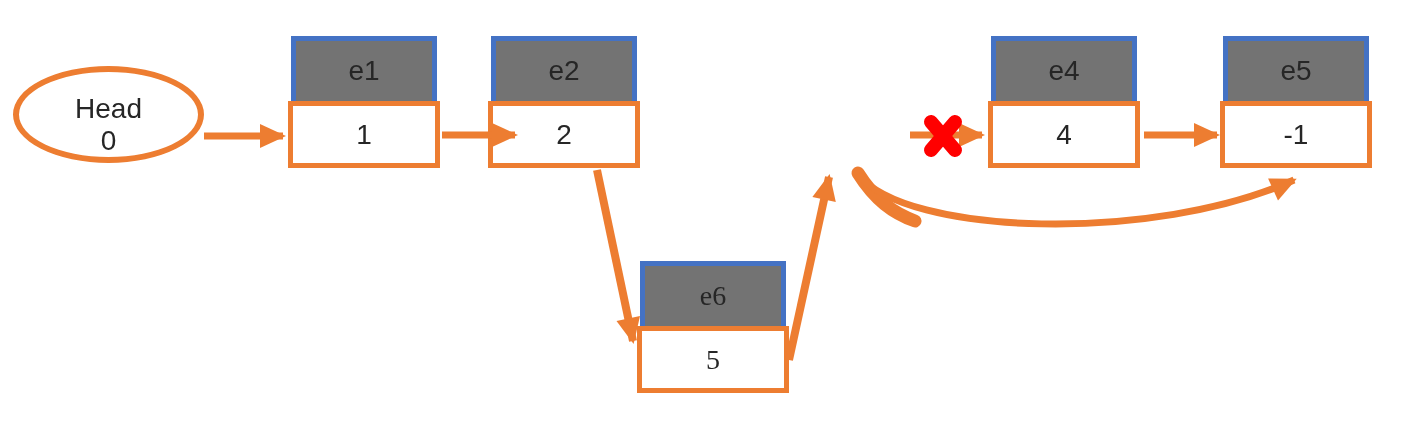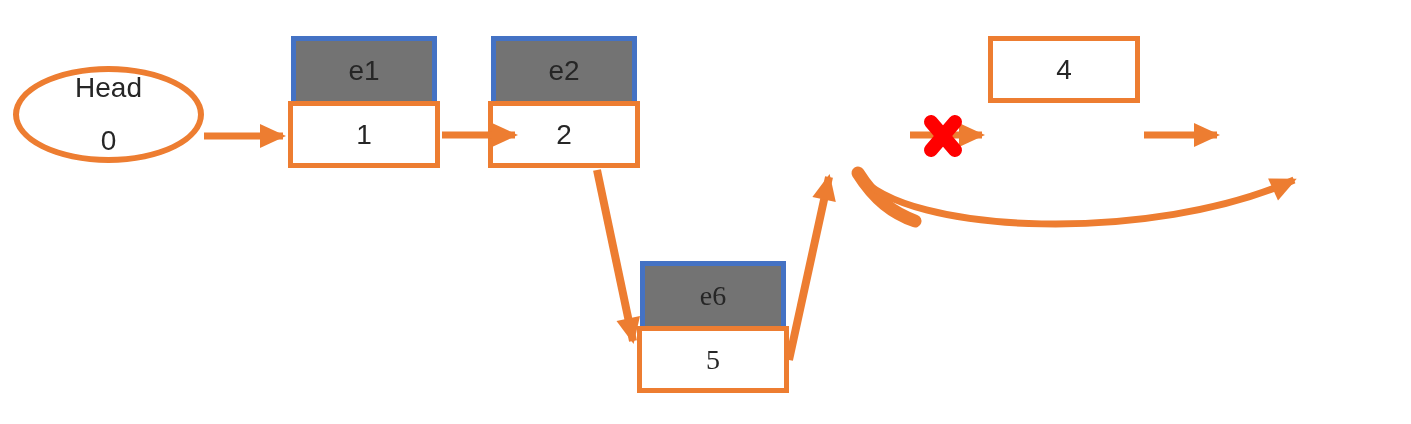--- a/index.html
+++ b/index.html
@@ -15,21 +15,21 @@
   
   .head-ellipse {
     position: absolute;
     left: 13px; top: 66px;
     width: 191px; height: 97px;
     box-sizing: border-box;
     border: 6px solid #ED7D31;
     border-radius: 50%;
     background: #ffffff;
     display: flex; flex-direction: column;
-    align-items: center; justify-content: space-between;
+    align-items: center; justify-content: flex-end;
     font-size: 28px; line-height: 32px;
   }
   
   .node { position: absolute; width: 152px; z-index: 1; }
   .node .lbl {
     box-sizing: border-box;
     margin: 0 3px;
     height: 65px;
     border: 5px solid #4472C4;
     border-bottom: none;
@@ -83,25 +83,36 @@
     <div class="lbl">
       <span>e2</span>
     </div>
     <div class="val">
       <span>2</span>
     </div>
   </div>
 
 
   <div class="node n-e4">
+    <div class="lbl">
+      <span>e4</span>
+    </div>
     <div class="val">
       <span>4</span>
     </div>
   </div>
 
+  <div class="node n-e5">
+    <div class="lbl">
+      <span>e5</span>
+    </div>
+    <div class="val">
+      <span>-1</span>
+    </div>
+  </div>
 
   <div class="node n-e6">
     <div class="lbl">
       <span>e6</span>
     </div>
     <div class="val">
       <span>5</span>
     </div>
   </div>
 

